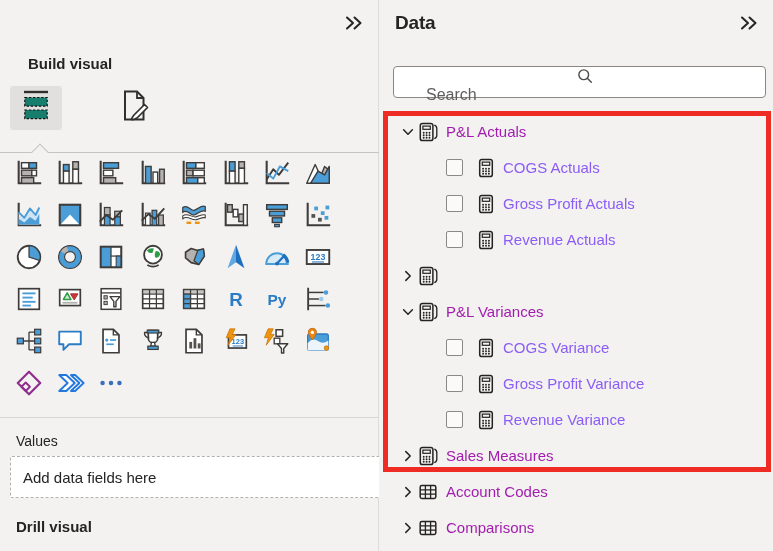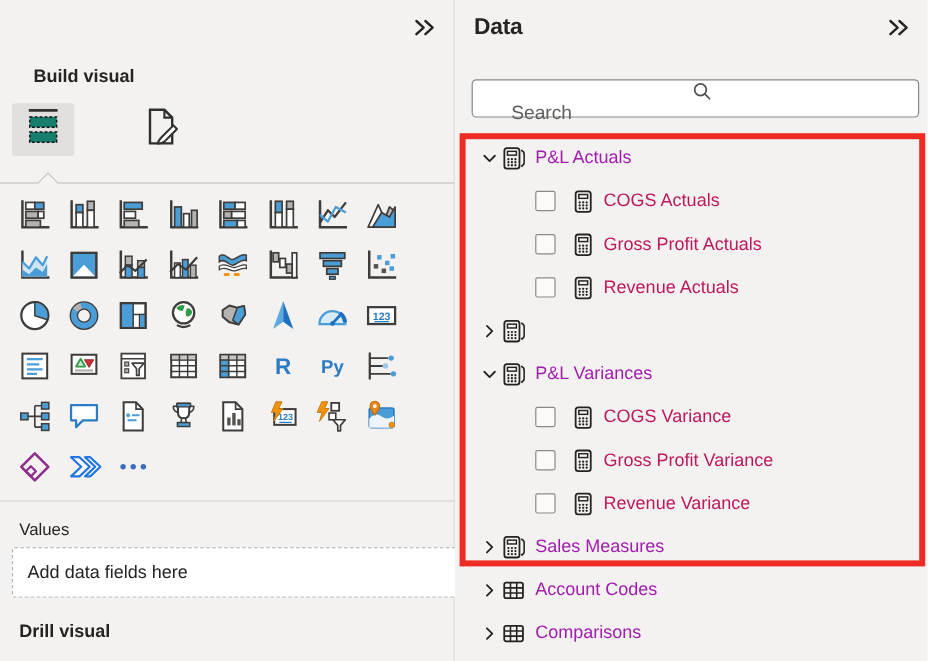--- a/index.html
+++ b/index.html
@@ -12,42 +12,42 @@
   .pane-title{position:absolute;font-size:19px;font-weight:700;letter-spacing:-0.2px;color:#252423;}
   .collapse-btn{position:absolute;width:24px;height:24px;cursor:pointer;display:flex;align-items:center;justify-content:center;}
   .section-label{position:absolute;font-size:15px;font-weight:700;color:#252423;}
   .tab{position:absolute;width:52px;height:44px;display:flex;align-items:center;justify-content:center;cursor:pointer;border-radius:3px;}
   .tab.selected{background:#e2e0de;}
   .tab-divider{position:absolute;left:0;top:152px;width:379px;height:1px;background:#c6c4c2;}
   .notch{position:absolute;left:34px;top:146px;width:12px;height:12px;background:#f3f2f0;
     border-top:1px solid #c6c4c2;border-left:1px solid #c6c4c2;transform:rotate(45deg);}
   .gallery{position:absolute;left:8px;top:158px;width:334px;display:grid;
     grid-template-columns:repeat(8,41.4px);grid-auto-rows:42px;}
-  .viz-cell{display:flex;align-items:center;justify-content:center;cursor:pointer;border-radius:2px;}
+  .viz-cell{display:flex;justify-content:center;cursor:pointer;border-radius:2px;}
   .values-divider{position:absolute;left:0;top:417px;width:379px;height:1px;background:#d8d6d3;}
   .values-label{position:absolute;left:16px;top:433px;font-size:14px;color:#252423;}
   .field-well{position:absolute;left:10px;top:456px;width:390px;height:42px;background:#fff;
     border:1px dashed #b3b1ae;border-radius:2px;display:flex;align-items:center;}
   .field-well span{margin-left:12px;font-size:15px;color:#252423;}
   .drill-label{position:absolute;left:16px;top:518px;font-size:15px;font-weight:700;}
   .search-box{position:absolute;left:14px;top:66px;width:373px;height:32px;background:#fff;
     border:1px solid #8a8886;border-radius:4px;display:flex;align-items:center;flex-direction:column;}
   .search-box svg{margin-left:11px;flex:0 0 auto;}
   .search-box input{border:none;outline:none;background:transparent;font-size:16px;
     font-family:"Liberation Sans",sans-serif;color:#252423;margin-left:9px;width:320px;}
   .search-box input::placeholder{color:#605e5c;}
   .tree{position:absolute;left:0;top:114px;width:394px;}
   .tree-row{position:relative;height:36px;width:100%;cursor:pointer;}
   .tree-row .chev{position:absolute;left:22px;top:11px;}
   .tree-row .g-icon{position:absolute;left:39px;top:8px;}
   .tree-row .g-label{position:absolute;left:67px;top:0;line-height:36px;font-size:15px;color:#a21caf;white-space:nowrap;}
   .tree-row .cb{position:absolute;left:67px;top:9px;width:17px;height:17px;background:#fbfaf9;
     border:1px solid #8b8987;border-radius:2px;}
   .tree-row .f-icon{position:absolute;left:97px;top:8px;}
-  .tree-row .f-label{position:absolute;left:124px;top:0;line-height:36px;font-size:15px;color:#be185d;white-space:nowrap;}
+  .tree-row .f-label{position:absolute;left:124px;top:0;line-height:36px;font-size:15px;color:#8b5cf6;white-space:nowrap;}
   .highlight-box{position:absolute;left:4px;top:111px;width:388px;height:361px;
     border:5px solid #ee2c24;pointer-events:none;}
 </style>
 </head>
 <body>
 
 <div class="screen">
 
   <div class="pane viz-pane">
     <div class="collapse-btn" style="left:342px;top:13px;">

